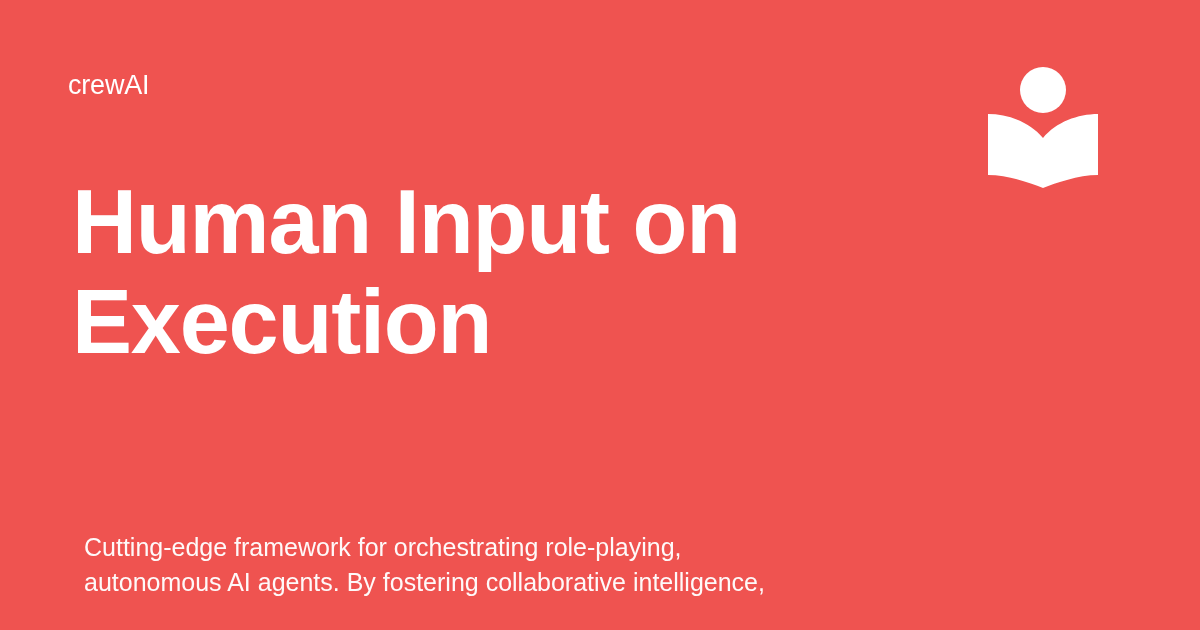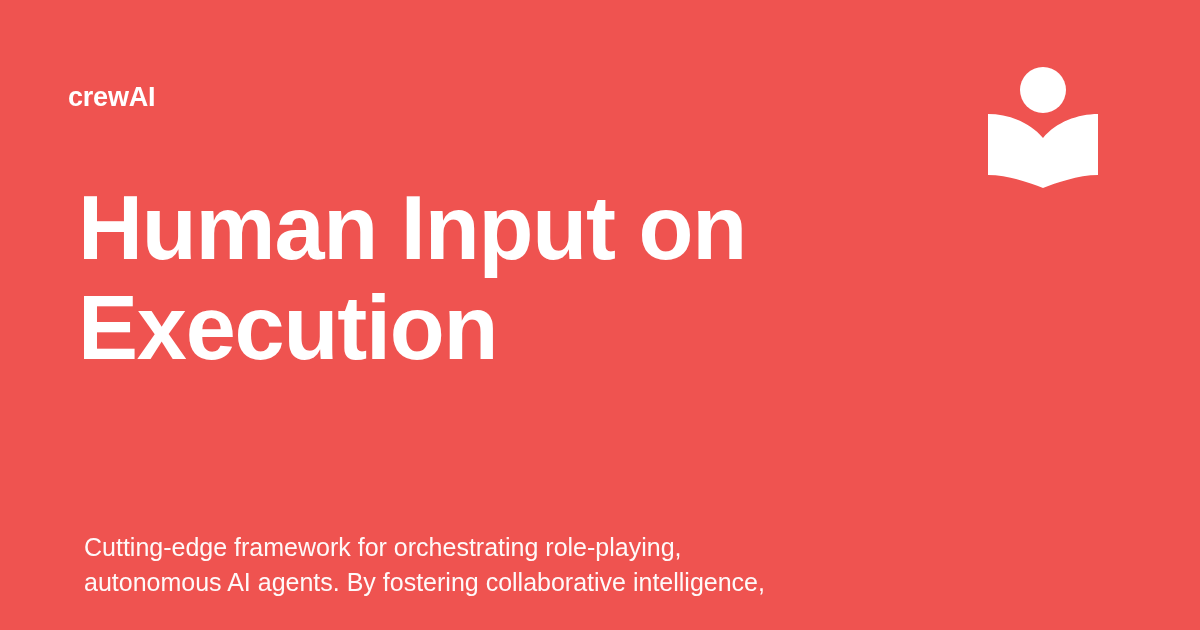--- a/index.html
+++ b/index.html
@@ -23,26 +23,25 @@
     box-sizing: border-box;
     overflow: hidden;
   }
 
   
   .brand-name {
     position: absolute;
     left: 68px;
     top: 72px;
     font-size: 27px;
-    font-weight: bold;
+    font-weight: normal;
     color: #FFFFFF;
     letter-spacing: -0.2px;
     line-height: 1;
     white-space: nowrap;
-    margin-top: 12px;
   }
 
   
   .logo-mark {
     position: absolute;
     left: 986px;
     top: 64px;
     width: 114px;
     height: 128px;
   }
@@ -51,21 +50,21 @@
     width: 114px;
     height: 128px;
   }
 
   
   .headline {
     position: absolute;
     left: 66px;
     top: 166px;
     width: 860px;
-    margin: 12px;
+    margin: 6px;
     font-size: 90px;
     font-weight: bold;
     line-height: 100px;
     color: #FFFFFF;
     letter-spacing: -1.2px;
     white-space: pre-line;
   }
 
   
   .description {

